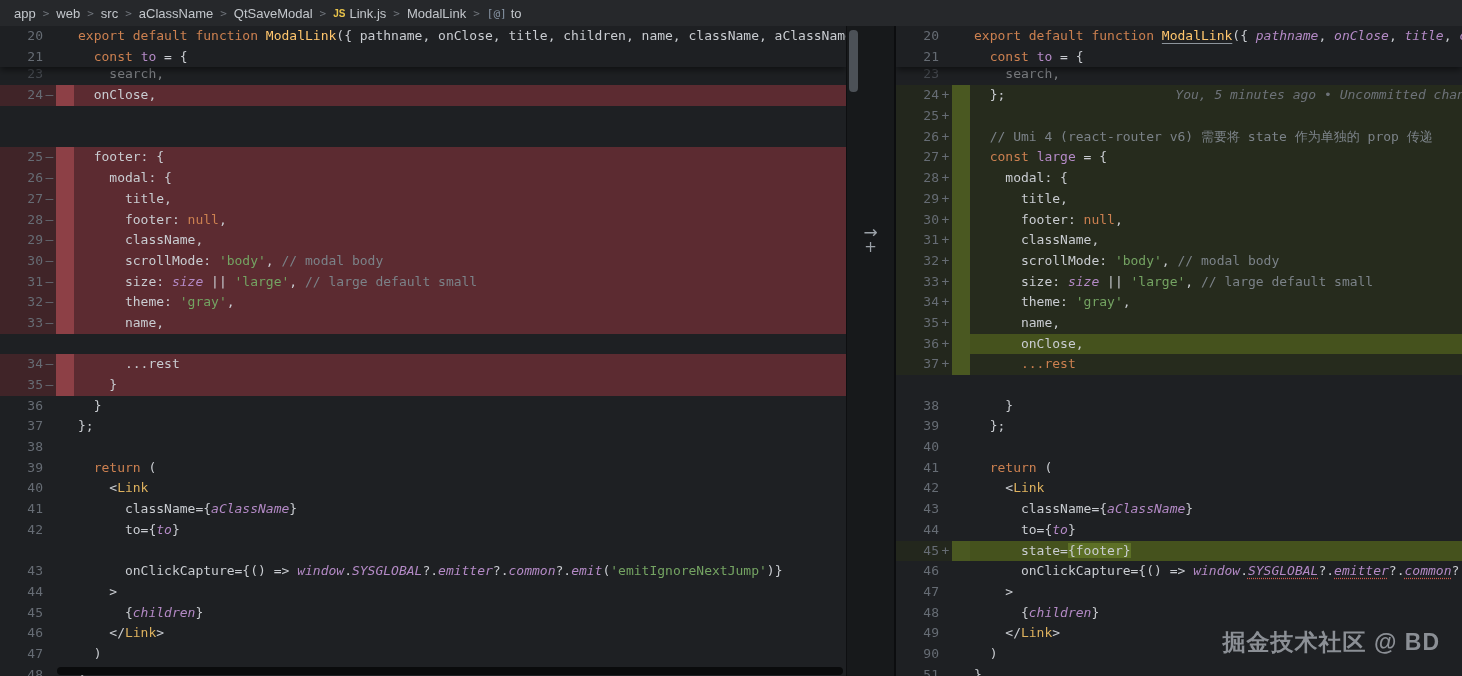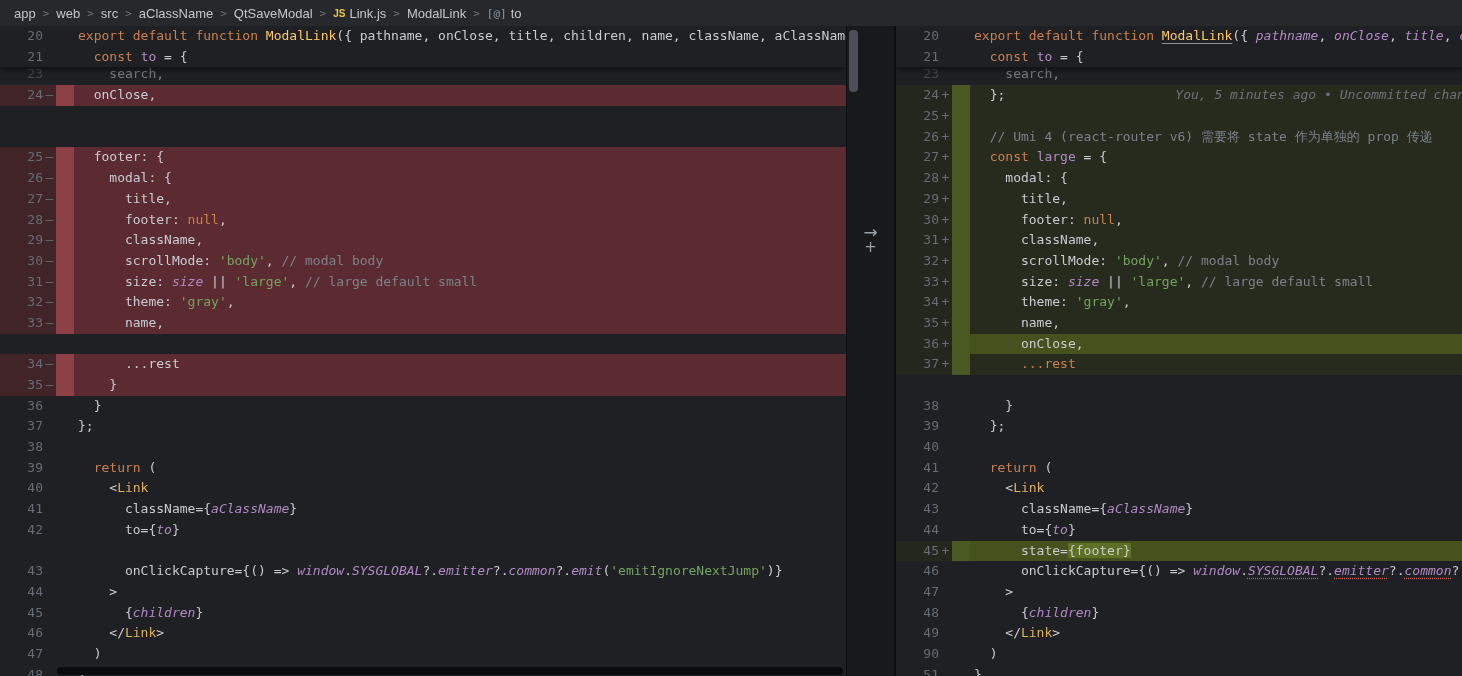--- a/index.html
+++ b/index.html
@@ -194,13 +194,14 @@
           <div class="row normal"><span class="gut"><span class="n">46</span><span class="sfx"></span></span><span class="stripe"></span><span class="codeln"><span class="tk-d">      onClickCapture={() =&gt; </span><span class="tk-vi">window</span><span class="tk-d">.</span><span class="tk-e">SYSGLOBAL</span><span class="tk-d">?.</span><span class="tk-e">emitter</span><span class="tk-d">?.</span><span class="tk-e">common</span><span class="tk-d">?.</span></span></div>
           <div class="row normal"><span class="gut"><span class="n">47</span><span class="sfx"></span></span><span class="stripe"></span><span class="codeln"><span class="tk-d">    &gt;</span></span></div>
           <div class="row normal"><span class="gut"><span class="n">48</span><span class="sfx"></span></span><span class="stripe"></span><span class="codeln"><span class="tk-d">      {</span><span class="tk-vi">children</span><span class="tk-d">}</span></span></div>
           <div class="row normal"><span class="gut"><span class="n">49</span><span class="sfx"></span></span><span class="stripe"></span><span class="codeln"><span class="tk-d">    &lt;/</span><span class="tk-t">Link</span><span class="tk-d">&gt;</span></span></div>
           <div class="row normal"><span class="gut"><span class="n">90</span><span class="sfx"></span></span><span class="stripe"></span><span class="codeln"><span class="tk-d">  )</span></span></div>
           <div class="row normal"><span class="gut"><span class="n">51</span><span class="sfx"></span></span><span class="stripe"></span><span class="codeln"><span class="tk-d">}</span></span></div>
         </div>
     </div>
   </div>
 
+  <div class="watermark">掘金技术社区 @ BD</div>
 </div>
 
 </body></html>

